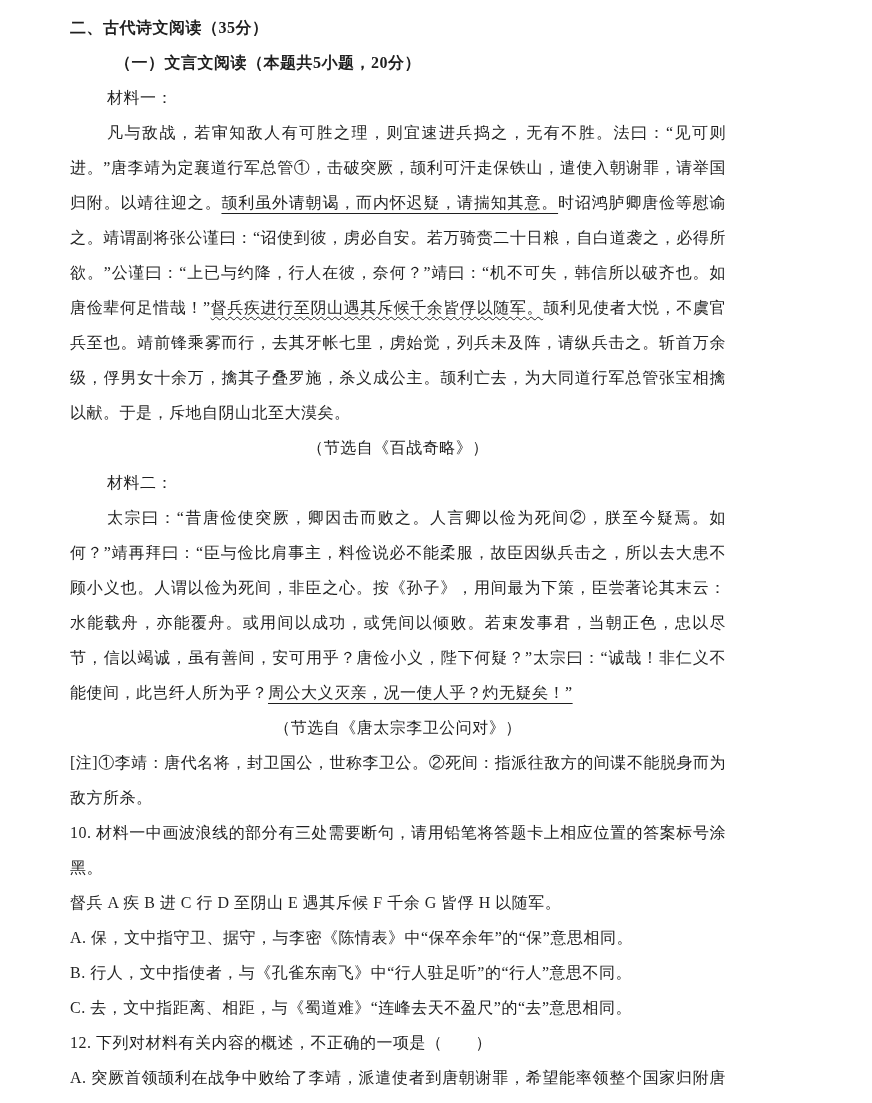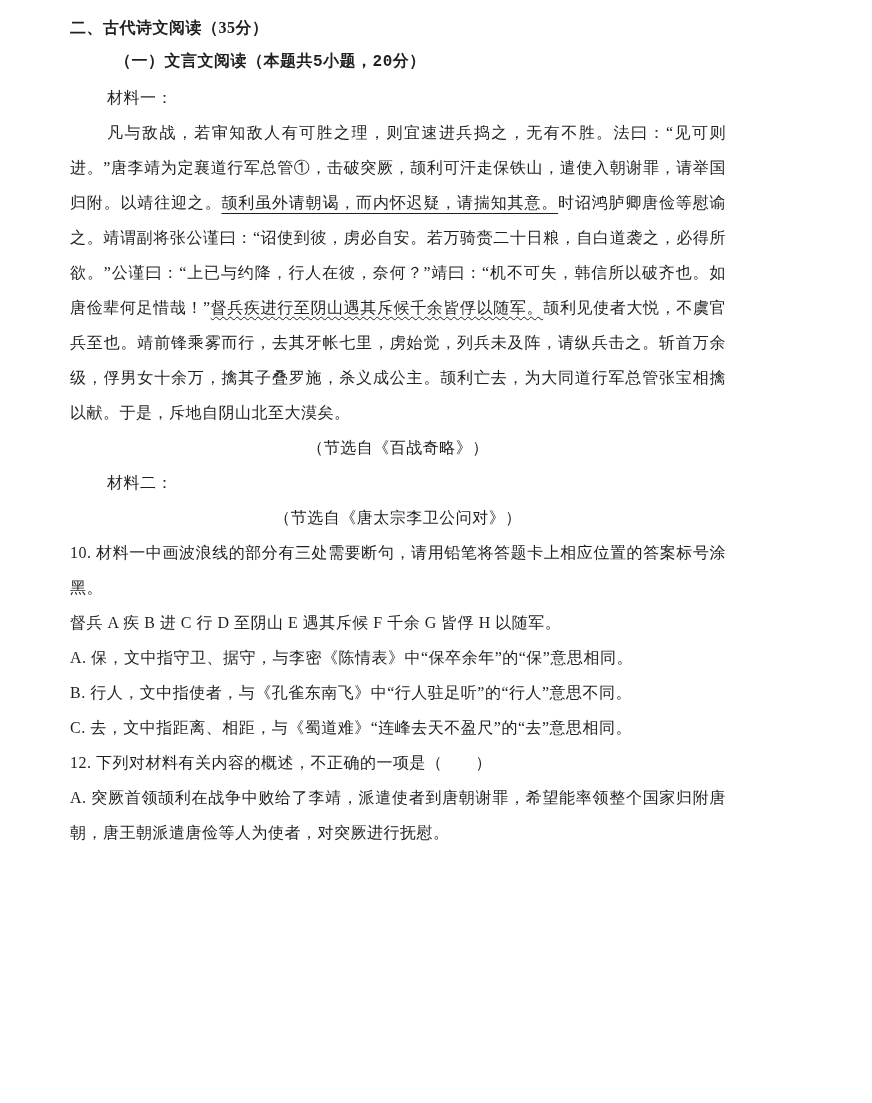--- a/index.html
+++ b/index.html
@@ -29,21 +29,20 @@
   .h1 {
     font-weight: bold;
     font-size: 17.5px;
     letter-spacing: 0.8px;
   }
   .h2 {
     font-weight: bold;
     font-size: 17px;
     padding-left: 45px;
     letter-spacing: 0.8px;
-    font-family: Liberation Mono, monospace;
   }
   .indent  { text-indent: 37px; }
   .para    { text-align: justify; text-indent: 37px; }
   .source  { text-align: center; }
   .qline   { text-align: justify; }
   .u {
     text-decoration: underline;
     text-underline-offset: 5px;
     text-decoration-thickness: 1px;
   }
@@ -66,23 +65,25 @@
 
 
   <p class="indent">材料一：</p>
 
   <p class="para"><span>凡与敌战，若审知敌人有可胜之理，则宜速进兵捣之，无有不胜。法曰：“见可则进。”唐李靖为定襄道行军总管①，击破突厥，颉利可汗走保铁山，遣使入朝谢罪，请举国归附。以靖往迎之。</span><span class="u">颉利虽外请朝谒，而内怀迟疑，请揣知其意。</span><span>时诏鸿胪卿唐俭等慰谕之。靖谓副将张公谨曰：“诏使到彼，虏必自安。若万骑赍二十日粮，自白道袭之，必得所欲。”公谨曰：“上已与约降，行人在彼，奈何？”靖曰：“机不可失，韩信所以破齐也。如唐俭辈何足惜哉！”</span><span class="wavy">督兵疾进行至阴山遇其斥候千余皆俘以随军。</span><span>颉利见使者大悦，不虞官兵至也。靖前锋乘雾而行，去其牙帐七里，虏始觉，列兵未及阵，请纵兵击之。斩首万余级，俘男女十余万，擒其子叠罗施，杀义成公主。颉利亡去，为大同道行军总管张宝相擒以献。于是，斥地自阴山北至大漠矣。</span></p>
 
   <p class="source">（节选自《百战奇略》）</p>
 
   <p class="indent">材料二：</p>
 
+  <p class="para"><span>太宗曰：“昔唐俭使突厥，卿因击而败之。人言卿以俭为死间②，朕至今疑焉。如何？”靖再拜曰：“臣与俭比肩事主，料俭说必不能柔服，故臣因纵兵击之，所以去大患不顾小义也。人谓以俭为死间，非臣之心。按《孙子》，用间最为下策，臣尝著论其末云：水能载舟，亦能覆舟。或用间以成功，或凭间以倾败。若束发事君，当朝正色，忠以尽节，信以竭诚，虽有善间，安可用乎？唐俭小义，陛下何疑？”太宗曰：“诚哉！非仁义不能使间，此岂纤人所为乎？</span><span class="u">周公大义灭亲，况一使人乎？灼无疑矣！”</span></p>
 
   <p class="source">（节选自《唐太宗李卫公问对》）</p>
 
+  <p class="qline">[注]①李靖：唐代名将，封卫国公，世称李卫公。②死间：指派往敌方的间谍不能脱身而为敌方所杀。</p>
 
   <p class="qline">10. 材料一中画波浪线的部分有三处需要断句，请用铅笔将答题卡上相应位置的答案标号涂黑。</p>
 
   <p class="qline">督兵 A 疾 B 进 C 行 D 至阴山 E 遇其斥候 F 千余 G 皆俘 H 以随军。</p>
 
 
   <p class="qline">A. 保，文中指守卫、据守，与李密《陈情表》中“保卒余年”的“保”意思相同。</p>
   <p class="qline">B. 行人，文中指使者，与《孔雀东南飞》中“行人驻足听”的“行人”意思不同。</p>
   <p class="qline">C. 去，文中指距离、相距，与《蜀道难》“连峰去天不盈尺”的“去”意思相同。</p>
 

